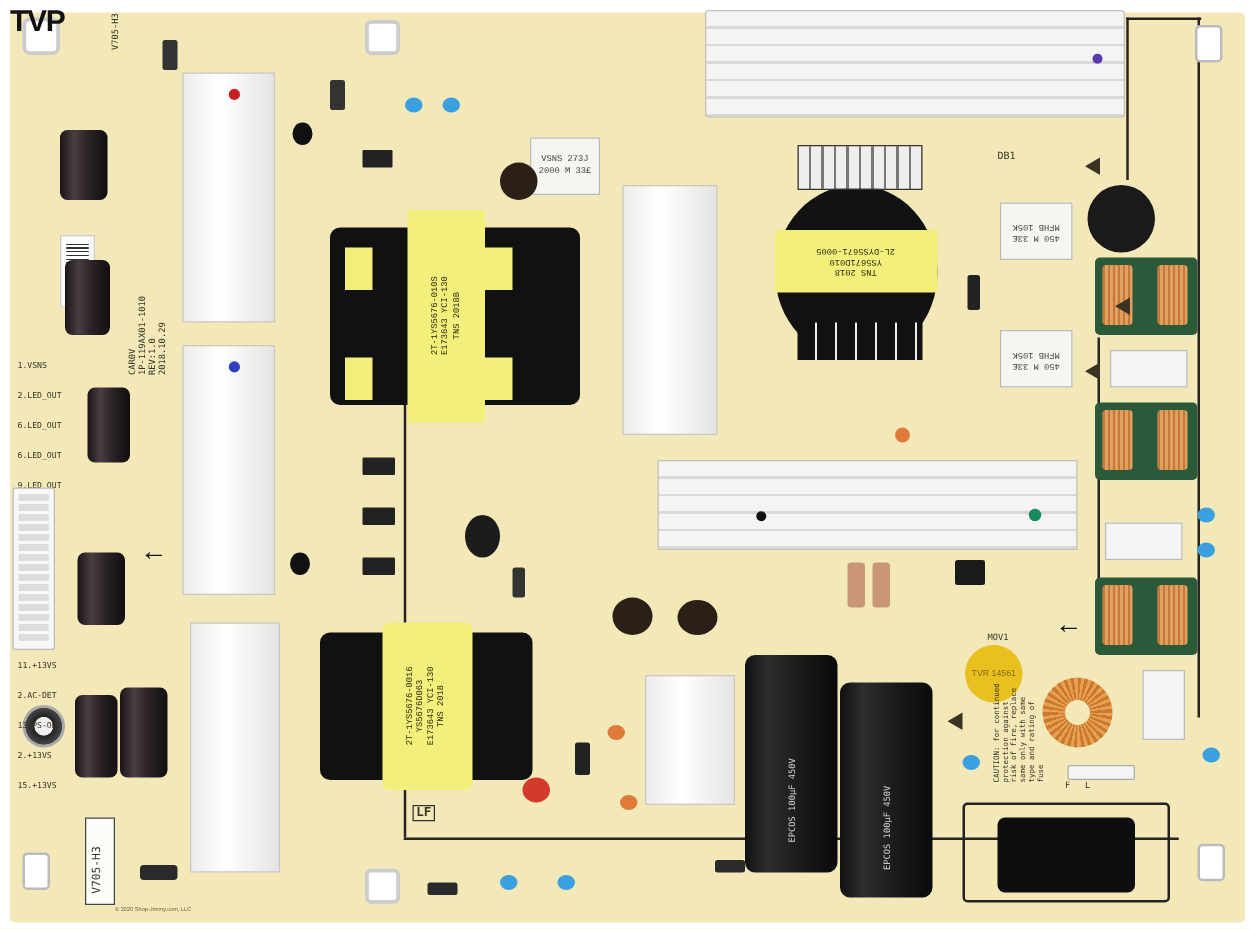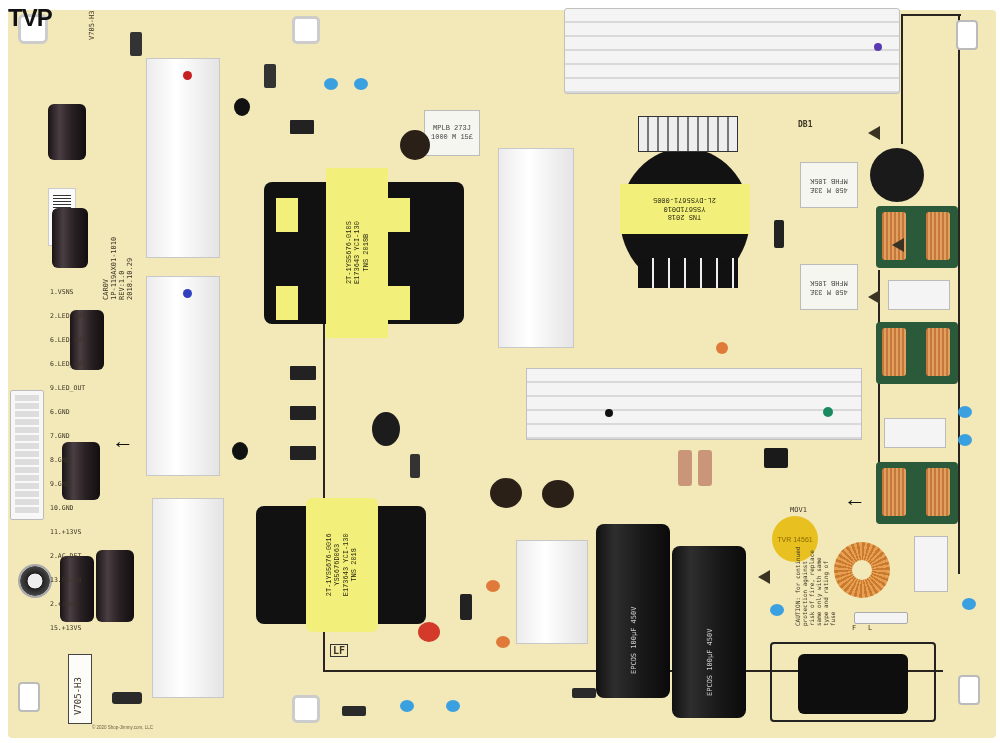--- a/index.html
+++ b/index.html
@@ -11,21 +11,21 @@
   .heatsink { background: linear-gradient(90deg, #ececec, #ffffff 40%, #e4e4e4); border: 1px solid #c8c8c8; }
   .heatsink-h { background: repeating-linear-gradient(180deg, #f4f4f4 0 12px, #d9d9d9 12px 14px); border: 1px solid #c0c0c0; }
   .ecap { background: linear-gradient(90deg, #1a1416, #4a3e42 30%, #2a2225 60%, #120e10); border-radius: 6px; }
   .ecap-big { background: linear-gradient(90deg, #111, #2e2e2e 25%, #1a1a1a 60%, #0a0a0a); border-radius: 8px; }
   .xfmr-core { background: #111; border-radius: 8px; }
   .xfmr-tape { background: #f2f07a; color: #2a2a10; font-family: "Liberation Mono", monospace; font-size: 7px; display: flex; align-items: center; justify-content: center; text-align: center; line-height: 1.2; }
   .film { background: #f6f6f0; border: 1px solid #bbb; font-family: "Liberation Mono", monospace; font-size: 7px; color: #444; display: flex; flex-direction: column; align-items: center; justify-content: center; line-height: 1.3; }
   .chip { background: #222; border-radius: 1px; }
   .bluecap { background: #3aa0e0; border-radius: 50%; }
   .coil { background: repeating-linear-gradient(90deg, #c7773a 0 2px, #e0a060 2px 4px); border-radius: 3px; }
-  .pins-label { font-family: "DejaVu Sans Mono", monospace; font-size: 6.5px; color: #3a3324; line-height: 8px; white-space: pre; margin-left: 36px; }
+  .pins-label { font-family: "DejaVu Sans Mono", monospace; font-size: 6.5px; color: #3a3324; line-height: 8px; white-space: pre; }
   .rot90 { transform: rotate(-90deg); transform-origin: left top; }
   .trace { position: absolute; background: #2a2420; }
   .tri { width: 0; height: 0; border-top: 7px solid transparent; border-bottom: 7px solid transparent; border-right: 12px solid #3a3324; }
   .arrow { font-size: 22px; color: #111; font-weight: bold; }
 </style>
 </head>
 <body>
 
 <div class="brand">TVP</div>
 
@@ -42,21 +42,21 @@
   <div class="abs silk rot90" style="left:80px; top:30px;">V705-H3</div>
 
   <div class="abs" style="left:948px; top:10px; width:22px; height:30px; border:2px solid #bbb; border-radius:4px; background:#fff;"></div>
   <div class="abs" style="left:950px; top:665px; width:22px; height:30px; border:2px solid #bbb; border-radius:4px; background:#fff;"></div>
   <div class="abs" style="left:284px; top:685px; width:28px; height:28px; border:3px solid #ccc; border-radius:5px; background:#fff;"></div>
   <div class="abs" style="left:284px; top:6px; width:28px; height:28px; border:3px solid #ccc; border-radius:5px; background:#fff;"></div>
   <div class="abs" style="left:10px; top:672px; width:22px; height:30px; border:2px solid #bbb; border-radius:4px; background:#fff;"></div>
 
   <div class="abs heatsink-h" style="left:556px; top:-2px; width:336px; height:86px; border-radius:3px;"></div>
   <div class="abs" style="left:866px; top:33px; width:8px; height:8px; border-radius:50%; background:#5a3ab0;"></div>
-  <div class="abs silk" style="left:790px; top:110px; font-weight:bold; font-size:8px;">DB1</div>
+  <div class="abs silk" style="left:790px; top:110px; font-weight:normal; font-size:8px;">DB1</div>
 
   <div class="abs" style="left:40px; top:178px; width:28px; height:58px; background:#fafafa; border:1px solid #ccc;">
     <div style="margin:6px 4px; height:40px; background:repeating-linear-gradient(180deg,#333 0 1px,#fff 1px 3px);"></div>
   </div>
 
   <div class="abs ecap" style="left:40px; top:94px; width:38px; height:56px;"></div>
   <div class="abs ecap" style="left:44px; top:198px; width:36px; height:60px;"></div>
   <div class="abs ecap" style="left:62px; top:300px; width:34px; height:60px;"></div>
   <div class="abs ecap" style="left:54px; top:432px; width:38px; height:58px;"></div>
   <div class="abs ecap" style="left:52px; top:546px; width:34px; height:66px;"></div>
@@ -136,22 +136,22 @@
   <div class="abs" style="left:630px; top:248px; width:100px; height:30px; background:repeating-linear-gradient(90deg,#111 0 14px,#eee 14px 16px);"></div>
 
   <div class="abs heatsink" style="left:490px; top:138px; width:76px; height:200px;"></div>
 
   <div class="abs heatsink-h" style="left:518px; top:358px; width:336px; height:72px;">
     <div class="abs" style="left:78px; top:40px; width:8px; height:8px; border-radius:50%; background:#111;"></div>
     <div class="abs" style="left:296px; top:38px; width:10px; height:10px; border-radius:50%; background:#1a8a60;"></div>
   </div>
 
   <div class="abs film" style="left:416px; top:100px; width:56px; height:46px;">
-    <div>MPLB 273J</div>
-    <div>1000 M 15£</div>
+    <div>VSNS 273J</div>
+    <div>2000 M 33£</div>
   </div>
 
   <div class="abs film" style="left:792px; top:152px; width:58px; height:46px;">
     <div style="transform:rotate(180deg); text-align:center;">
       <div>450 M 33£</div>
       <div>MFHB 105K</div>
     </div>
   </div>
   <div class="abs film" style="left:792px; top:254px; width:58px; height:46px;">
     <div style="transform:rotate(180deg); text-align:center;">

